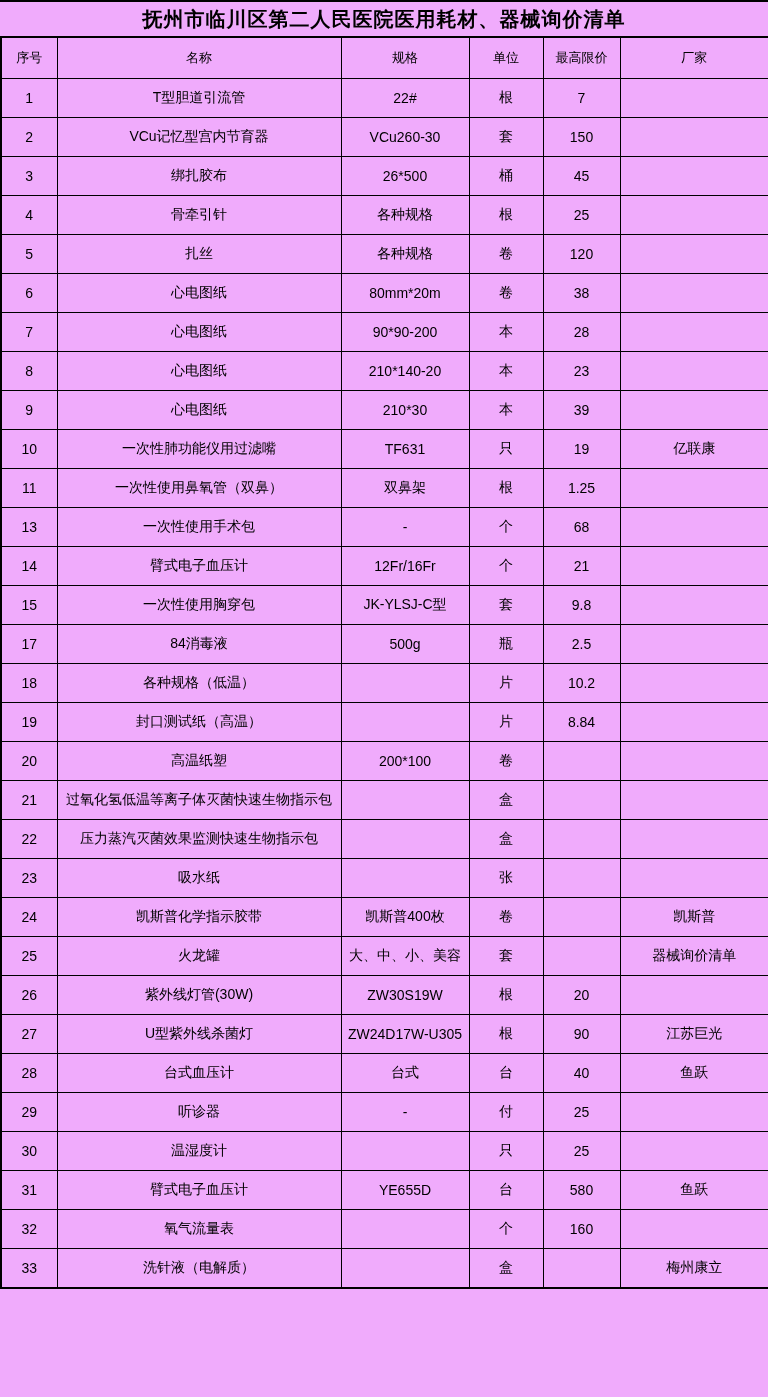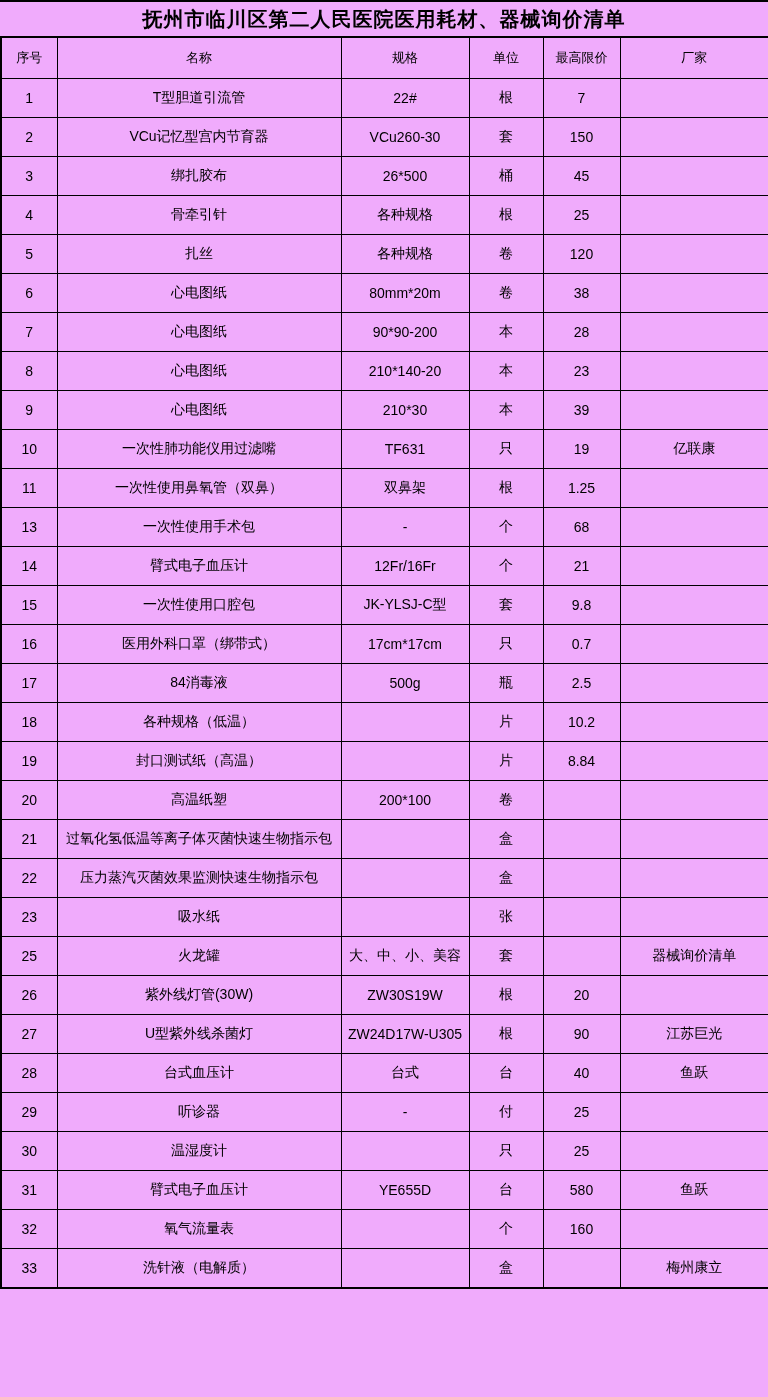--- a/index.html
+++ b/index.html
@@ -182,32 +182,24 @@
         <tr>
           <td>14</td>
           <td>臂式电子血压计</td>
           <td>12Fr/16Fr</td>
           <td>个</td>
           <td>21</td>
           <td></td>
         </tr>
         <tr>
           <td>15</td>
-          <td>一次性使用口腔包</td>
+          <td>一次性使用胸穿包</td>
           <td>JK-YLSJ-C型</td>
           <td>套</td>
           <td>9.8</td>
-          <td></td>
-        </tr>
-        <tr>
-          <td>16</td>
-          <td>医用外科口罩（绑带式）</td>
-          <td>17cm*17cm</td>
-          <td>只</td>
-          <td>0.7</td>
           <td></td>
         </tr>
         <tr>
           <td>17</td>
           <td>84消毒液</td>
           <td>500g</td>
           <td>瓶</td>
           <td>2.5</td>
           <td></td>
         </tr>
@@ -251,20 +243,28 @@
           <td></td>
           <td></td>
         </tr>
         <tr>
           <td>23</td>
           <td>吸水纸</td>
           <td></td>
           <td>张</td>
           <td></td>
           <td></td>
+        </tr>
+        <tr>
+          <td>24</td>
+          <td>凯斯普化学指示胶带</td>
+          <td>凯斯普400枚</td>
+          <td>卷</td>
+          <td></td>
+          <td>凯斯普</td>
         </tr>
         <tr>
           <td>25</td>
           <td>火龙罐</td>
           <td>大、中、小、美容</td>
           <td>套</td>
           <td></td>
           <td>器械询价清单</td>
         </tr>
         <tr>

